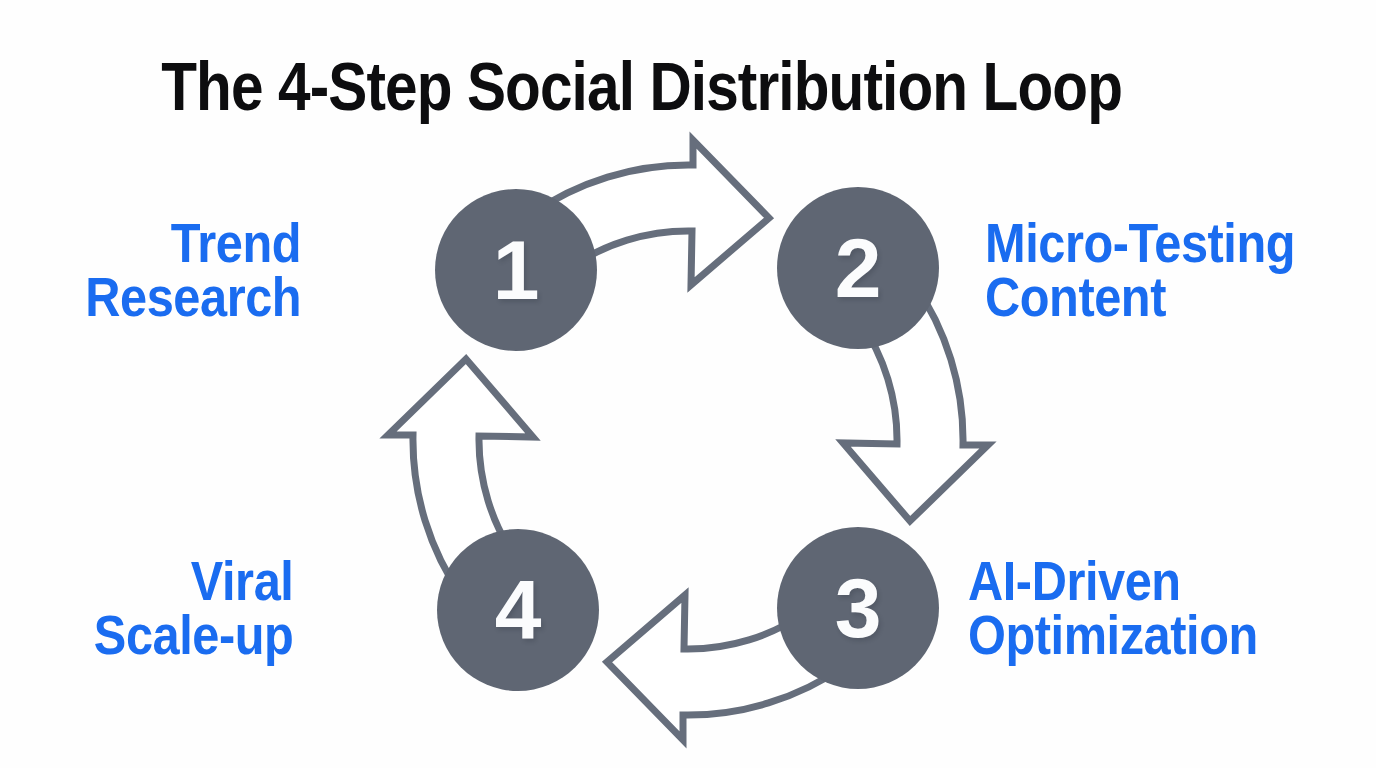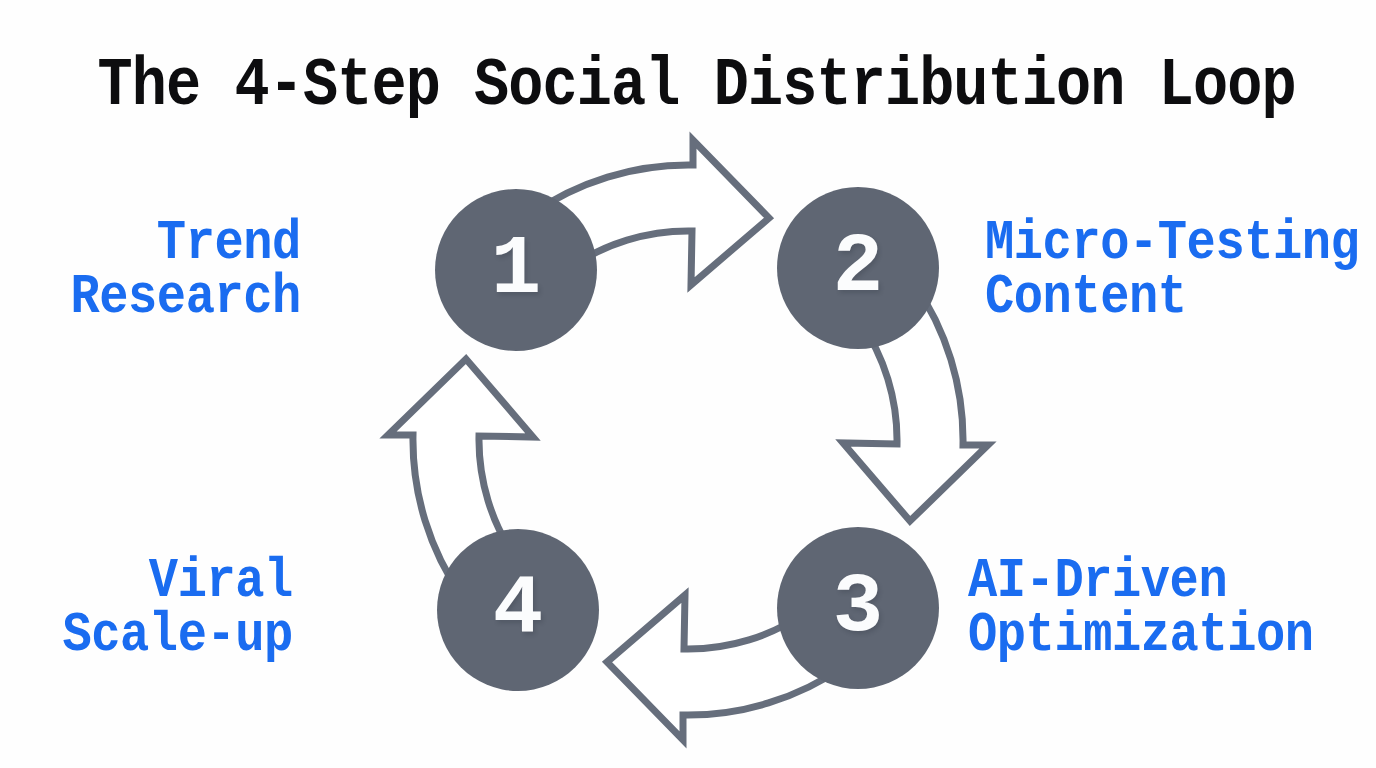--- a/index.html
+++ b/index.html
@@ -14,21 +14,20 @@
   html, body {
     width: 1376px; height: 768px;
     overflow: hidden;
     background: var(--bg-white);
     font-family: "Liberation Sans", "DejaVu Sans", sans-serif;
   }
   .stage {
     position: relative;
     width: 1284px; height: 768px;
     background: var(--bg-white);
-    font-family: Liberation Mono, monospace;
   }
   .title {
     position: absolute;
     top: 44px; left: 0;
     width: 100%;
     text-align: center;
     font-size: 68px;
     line-height: 84px;
     font-weight: 700;
     color: var(--title-black);

